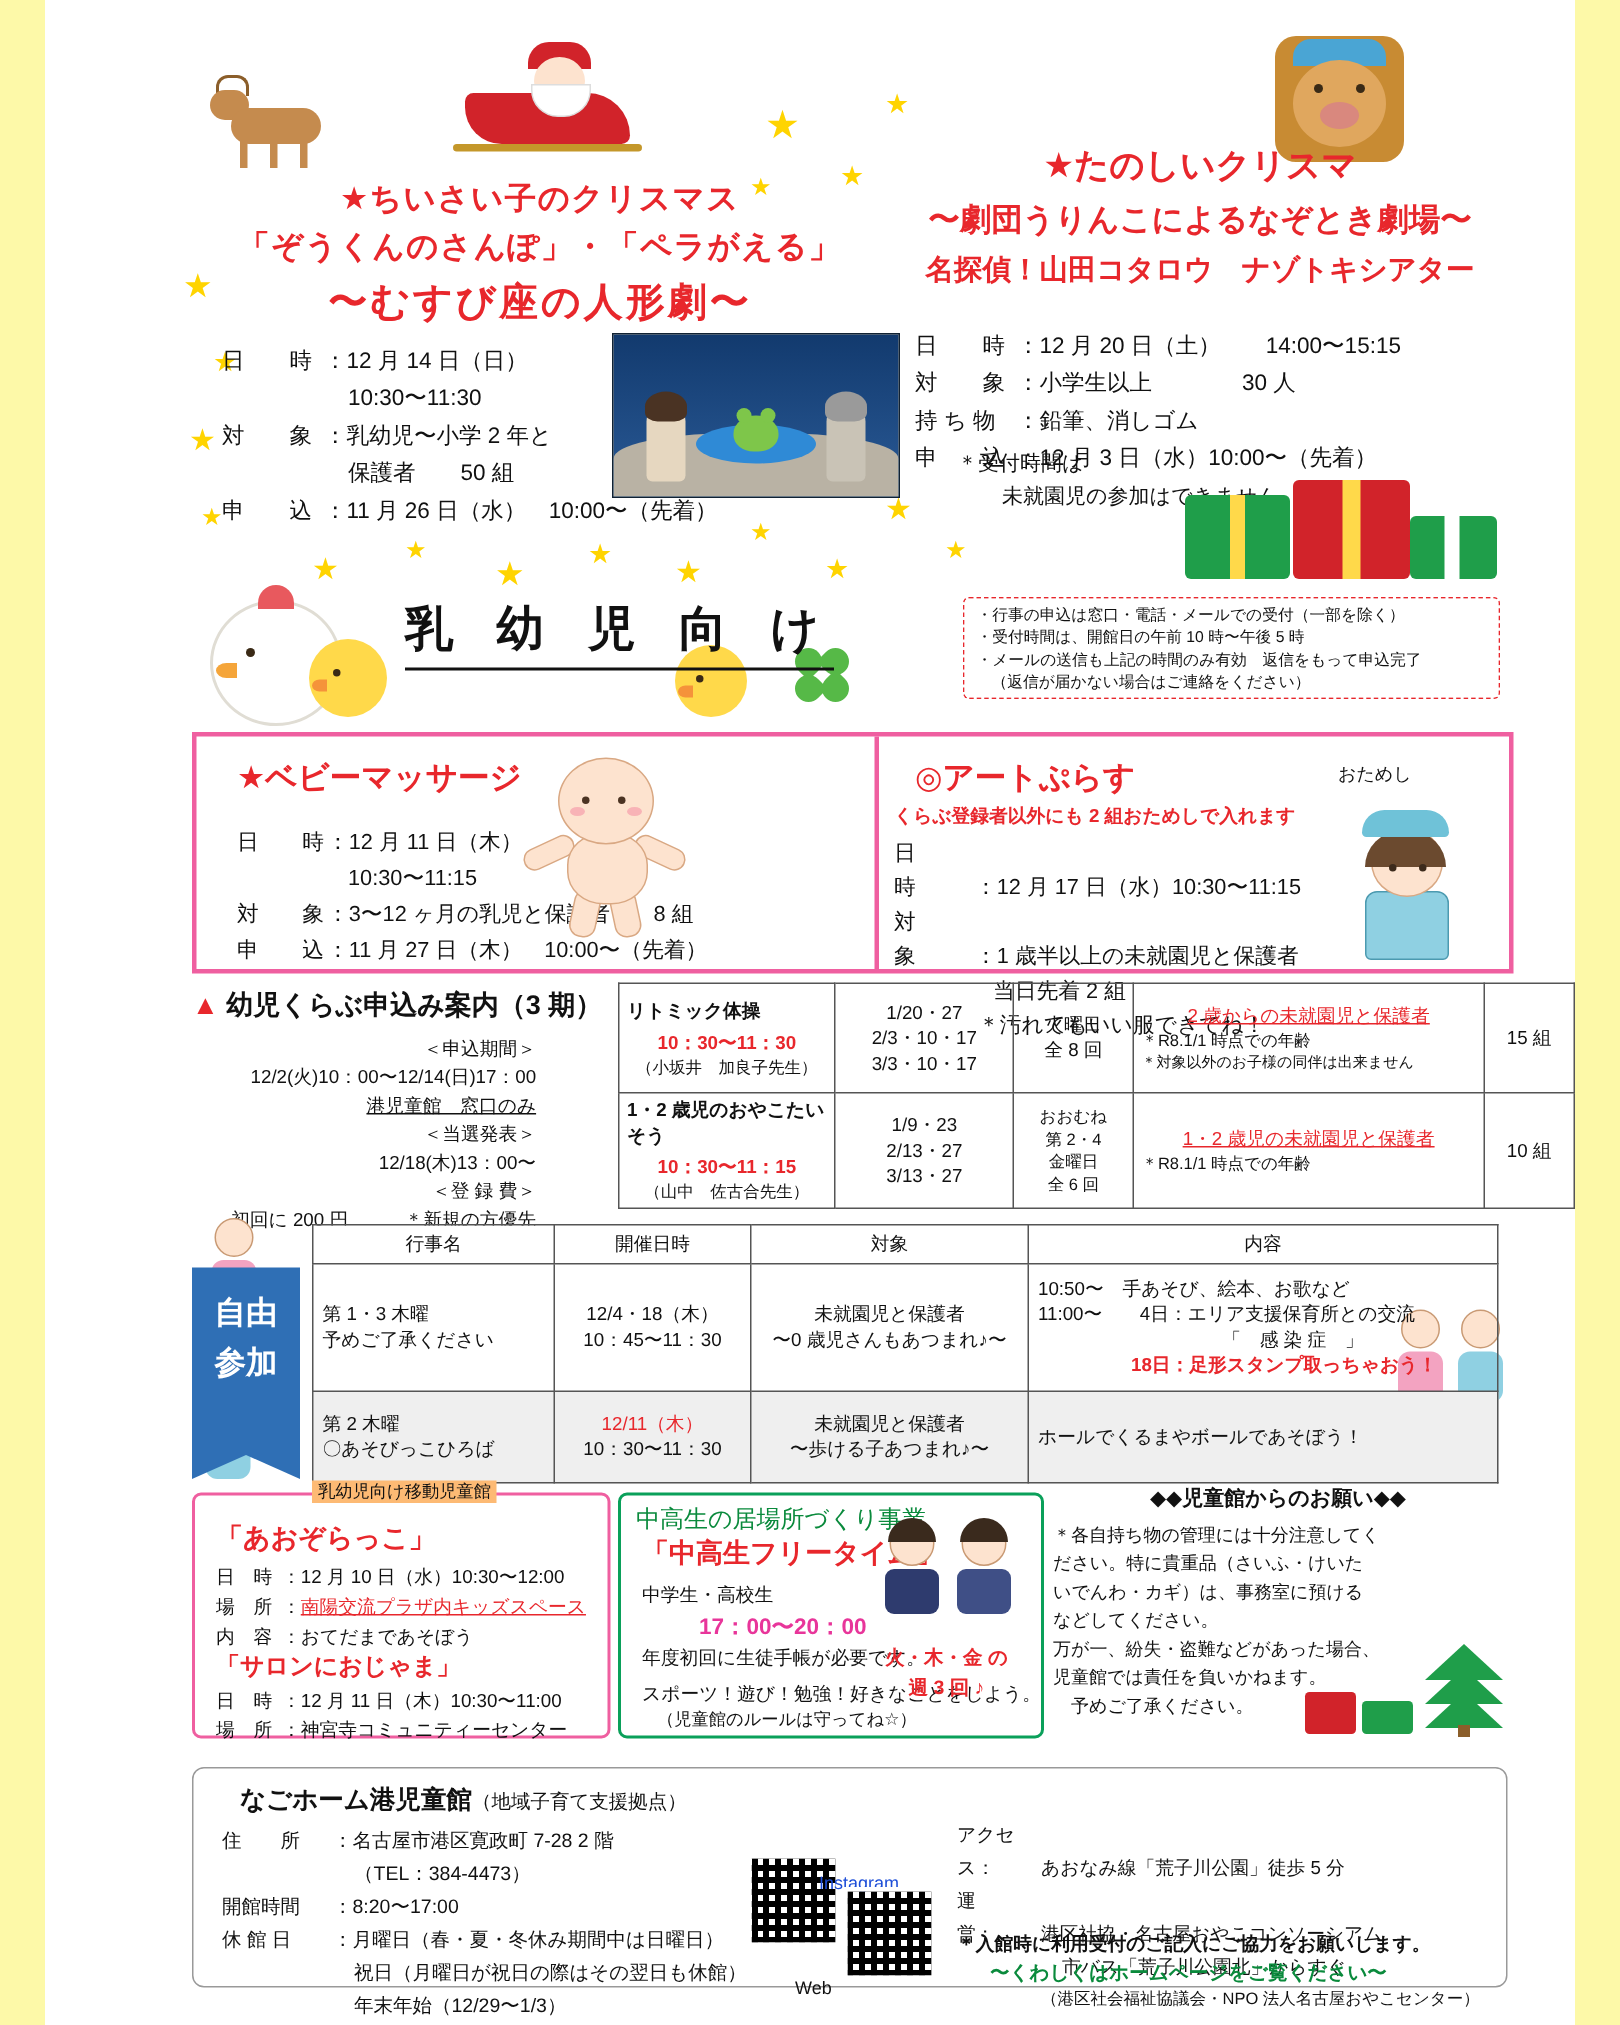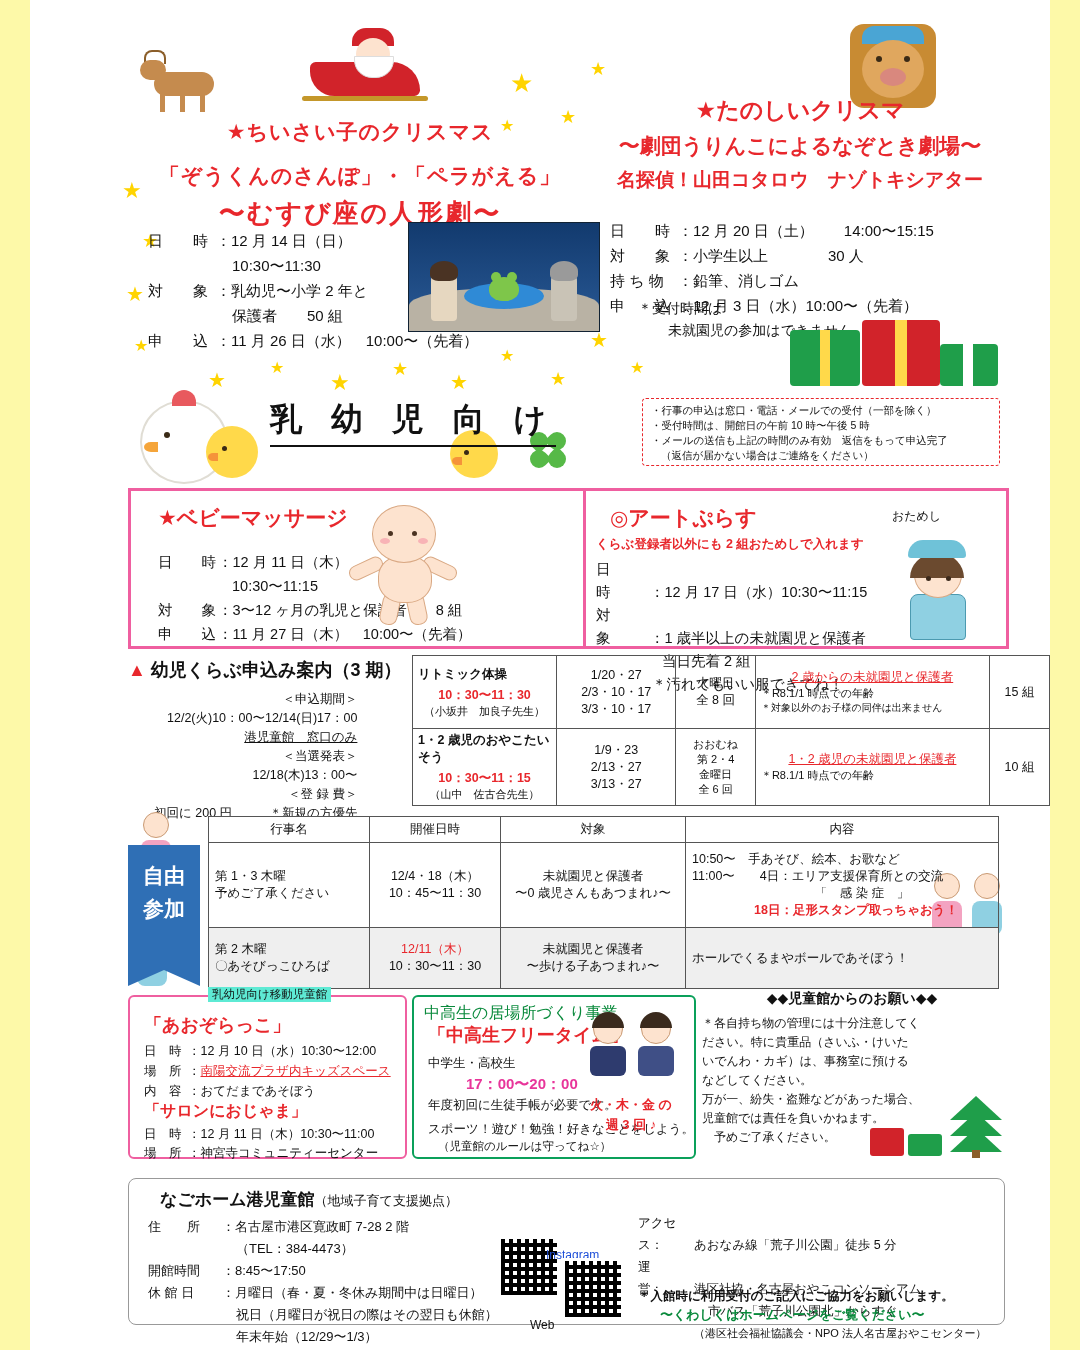--- a/index.html
+++ b/index.html
@@ -19,21 +19,21 @@
   .bold{font-weight:bold;}
   .u{text-decoration:underline;}
   .ctr{text-align:center;}
 
   
   .title1{
     position:absolute;left:95px;top:118px;width:470px;
     text-align:center;color:#e8272c;font-weight:bold;
   }
   .title1 .l1{font-size:21px;letter-spacing:1px;}
-  .title1 .l2{font-size:21px;margin-top:16px;letter-spacing:1px;}
+  .title1 .l2{font-size:21px;margin-top:4px;letter-spacing:1px;}
   .title1 .l3{font-size:26px;margin-top:6px;letter-spacing:2px;}
   .info1{position:absolute;left:118px;top:228px;font-size:15px;line-height:25px;color:#111;}
   .info1 .row{white-space:nowrap;}
   .lbl{display:inline-block;width:68px;}
   .puppet-photo{
     position:absolute;left:378px;top:222px;width:190px;height:108px;
     background:linear-gradient(#123a6e,#2a5a96);border:1px solid #123;overflow:hidden;
   }
   .puppet-photo .rockbase{position:absolute;left:0;bottom:0;width:100%;height:42px;background:#b9b2a4;border-radius:40% 40% 0 0;}
   .puppet-photo .pond{position:absolute;left:55px;bottom:22px;width:80px;height:26px;background:#2f8ad6;border-radius:50%;}
@@ -116,21 +116,21 @@
   .jiyu-banner{position:absolute;left:98px;top:845px;width:72px;height:125px;background:#2f6fb5;color:#fff;
       font-size:21px;font-weight:bold;text-align:center;padding-top:14px;box-sizing:border-box;line-height:33px;}
   .jiyu-banner:after{content:"";position:absolute;left:0;bottom:-16px;border-left:36px solid #2f6fb5;border-right:36px solid #2f6fb5;border-bottom:16px solid transparent;}
   table.ftable{position:absolute;left:178px;top:816px;border-collapse:collapse;font-size:12.5px;color:#111;}
   table.ftable th,table.ftable td{border:1px solid #555;padding:4px 6px;vertical-align:middle;}
   table.ftable th{font-weight:normal;text-align:center;background:#fff;}
   table.ftable tr.r2 td{background:#efefef;}
 
   
   .p1{position:absolute;left:98px;top:995px;width:275px;height:160px;border:2px solid #ef5fa0;border-radius:6px;background:#fff;}
-  .p1 .cap{position:absolute;left:78px;top:-10px;font-size:11.5px;background:#5eead4;padding:0 4px;color:#111;}
+  .p1 .cap{position:absolute;left:78px;top:-10px;font-size:11.5px;background:#fdba74;padding:0 4px;color:#111;}
   .p1 .h{position:absolute;left:14px;top:16px;font-size:18px;font-weight:bold;color:#e8272c;}
   .p1 .body{position:absolute;left:14px;top:44px;font-size:12.5px;line-height:20px;color:#111;}
   .p1 .h2{position:absolute;left:14px;top:104px;font-size:16px;font-weight:bold;color:#e8272c;}
   .p1 .body2{position:absolute;left:14px;top:128px;font-size:12.5px;line-height:19px;color:#111;}
   .p1 .lbl{display:inline-block;width:44px;}
 
   .p2{position:absolute;left:382px;top:995px;width:280px;height:160px;border:2px solid #0aa05a;border-radius:6px;background:#fff;}
   .p2 .cap{position:absolute;left:10px;top:6px;font-size:16px;color:#0a8a3c;}
   .p2 .h{position:absolute;left:14px;top:26px;font-size:18px;font-weight:bold;color:#e8272c;}
   .p2 .l1{position:absolute;left:14px;top:58px;font-size:12.5px;color:#111;}
@@ -600,21 +600,21 @@
       <div class="trunk"></div>
   </div>
 
   <div class="footer"></div>
   <div class="f-title">
     <span>なごホーム港児童館</span><span class="small">（地域子育て支援拠点）</span>
   </div>
   <div class="f-left">
     <div><span class="lbl">住　　所</span>：<span>名古屋市港区寛政町 7-28 2 階</span></div>
     <div style="padding-left:88px;">（TEL：384-4473）</div>
-    <div><span class="lbl">開館時間</span>：<span>8:45〜17:50</span></div>
+    <div><span class="lbl">開館時間</span>：<span>8:20〜17:00</span></div>
     <div><span class="lbl">休 館 日</span>：<span>月曜日（春・夏・冬休み期間中は日曜日）</span></div>
     <div style="padding-left:88px;">祝日（月曜日が祝日の際はその翌日も休館）</div>
     <div style="padding-left:88px;">年末年始（12/29〜1/3）</div>
   </div>
   <div class="f-right">
     <div><span class="lbl">アクセス：</span><span>あおなみ線「荒子川公園」徒歩 5 分</span></div>
     <div><span class="lbl">運　　営：</span><span>港区社協・名古屋おやこコンソーシアム</span></div>
     <div style="padding-left:70px;">市バス「荒子川公園北」からすぐ</div>
     <div style="padding-left:56px;font-size:11px;">（港区社会福祉協議会・NPO 法人名古屋おやこセンター）</div>
   </div>

